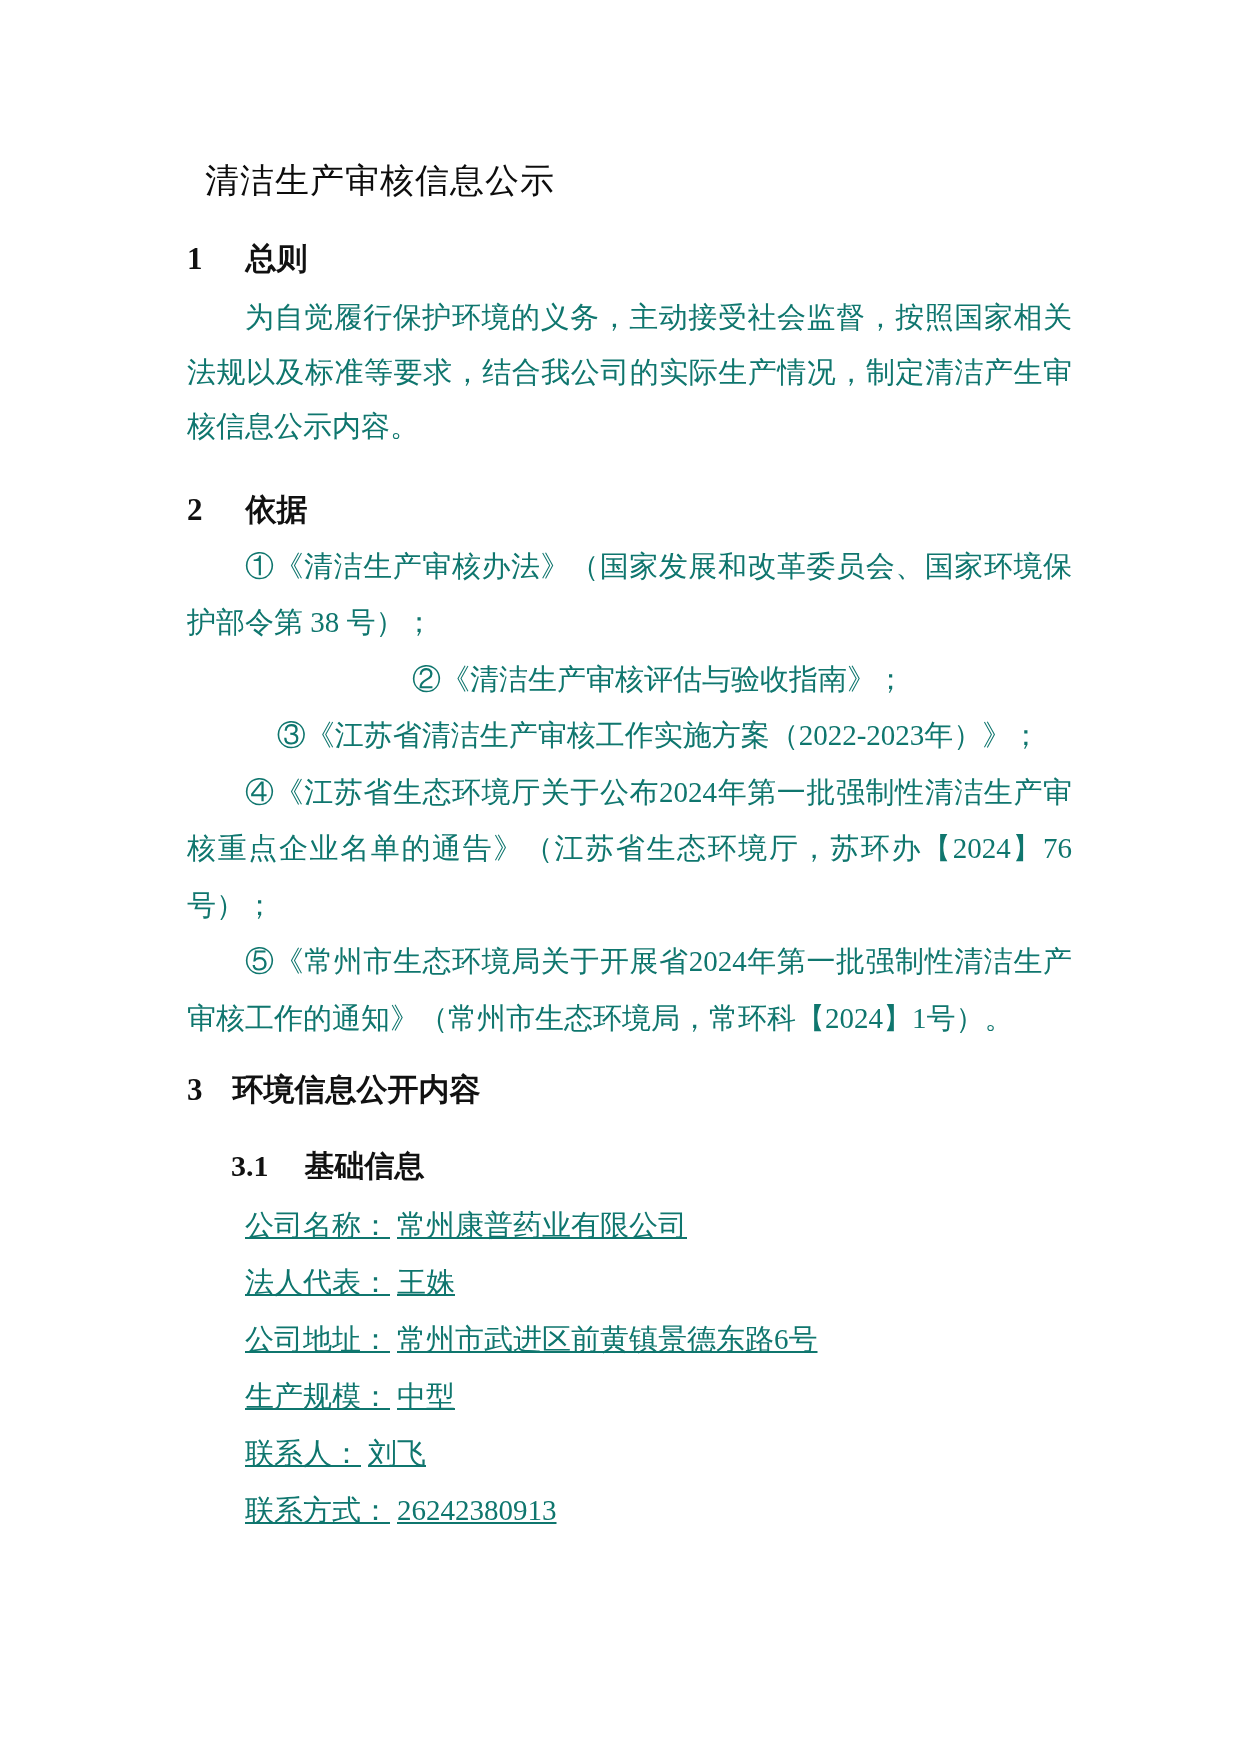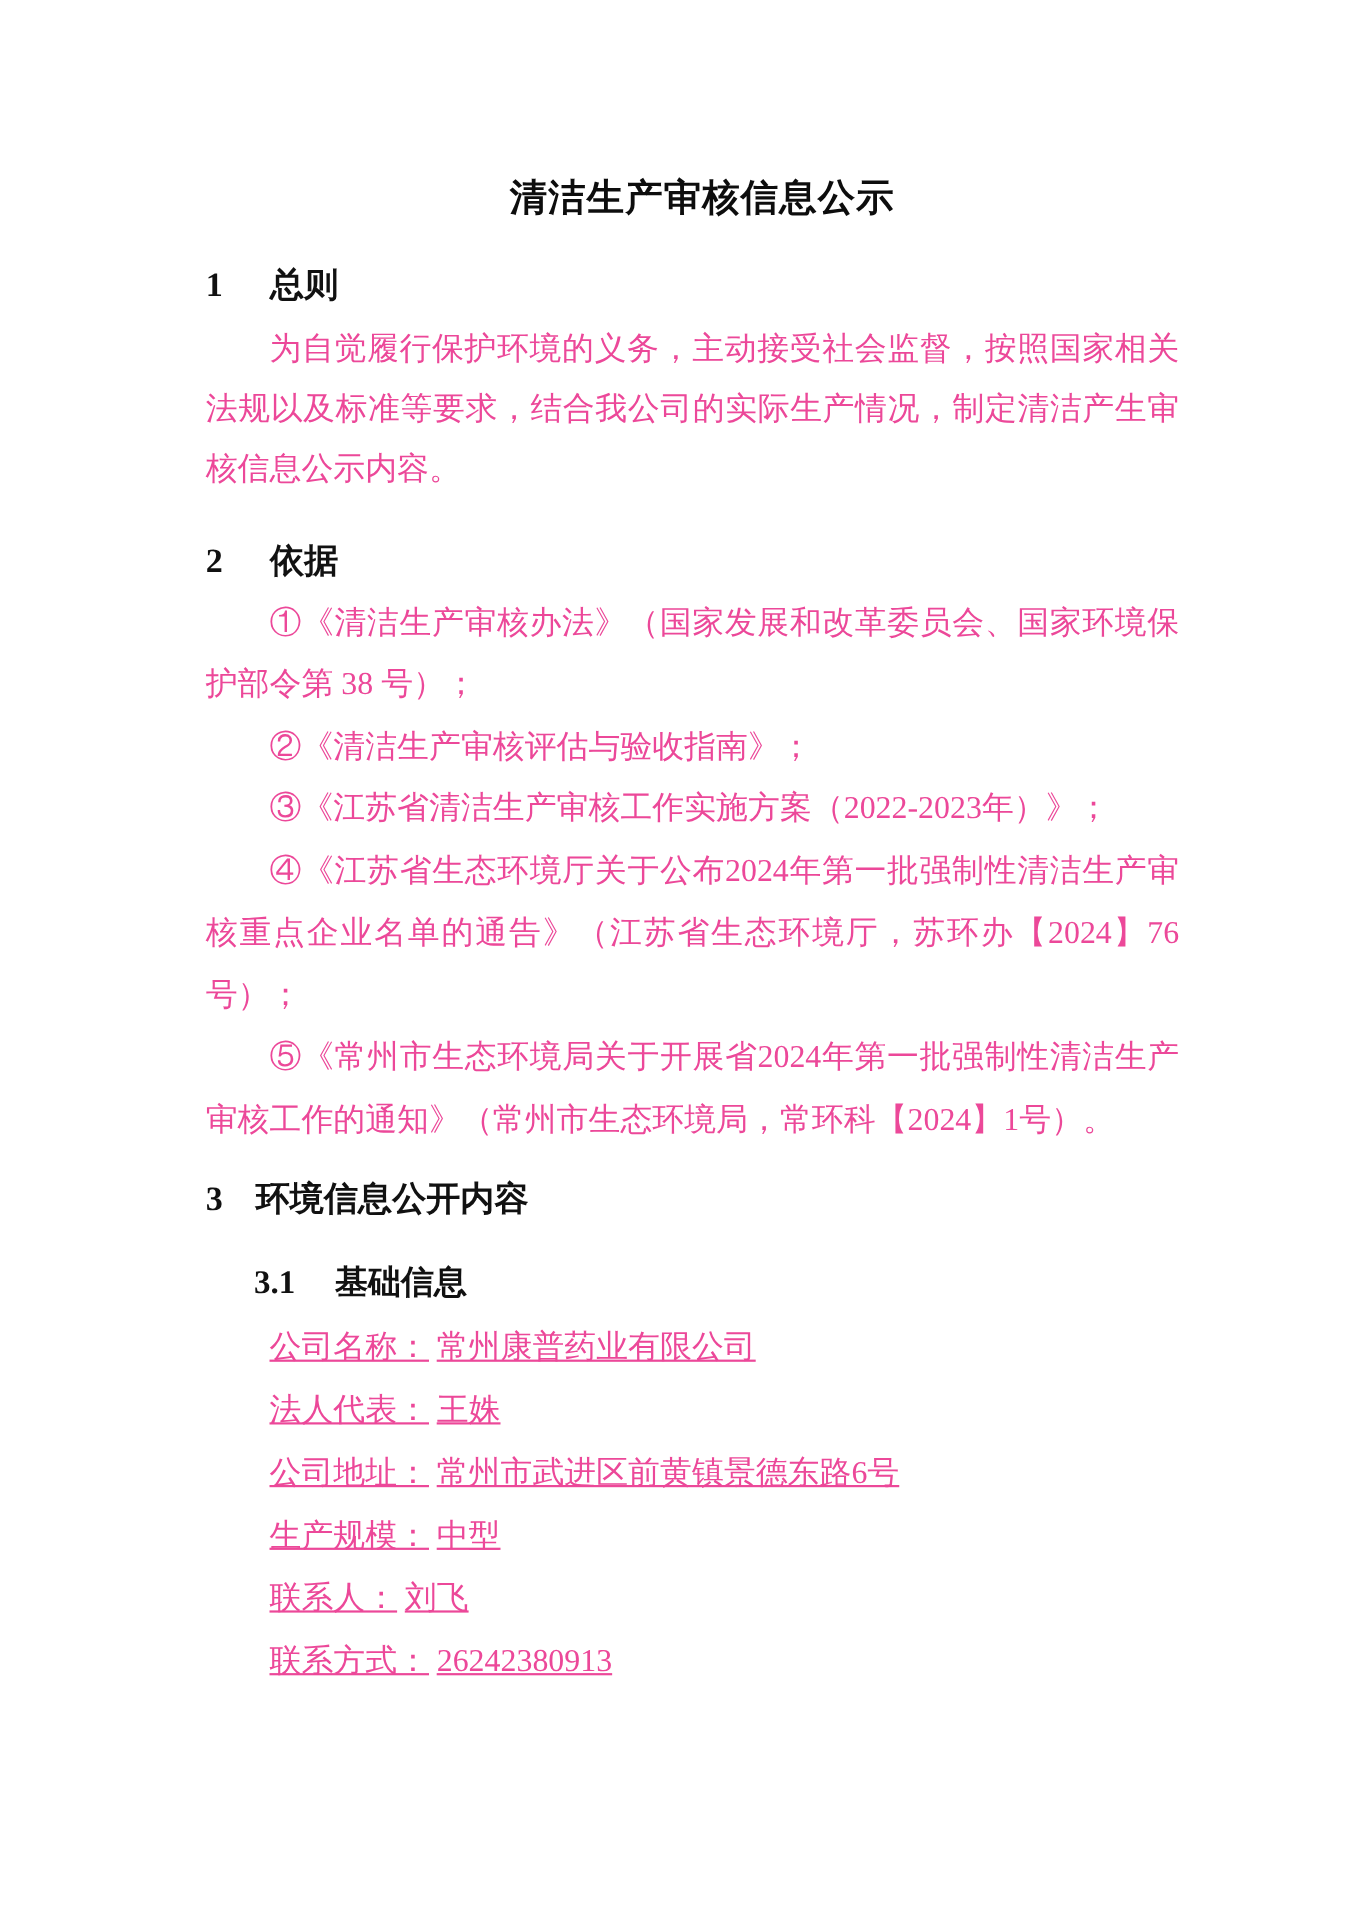--- a/index.html
+++ b/index.html
@@ -14,22 +14,22 @@
     color: #161616;
   }
   #content {
     margin-left: 187px;
     width: 885px;
   }
   .doc-title {
     margin-top: 158px;
     font-size: 34px;
     line-height: 46px;
-    font-weight: bold;
-    text-align: center;
+    font-weight: normal;
+    text-align: left;
     padding-left: 18px;
     letter-spacing: 1px;
     color: #0d0d0d;
   }
   .heading {
     display: flex;
     align-items: baseline;
     font-weight: bold;
     font-size: 31px;
     line-height: 42px;
@@ -39,30 +39,30 @@
   .h-1 { margin-top: 34px; }
   .h-1 .num { margin-right: 43px; }
   .h-2 { margin-top: 35px; }
   .h-2 .num { margin-right: 43px; }
   .h-3 { margin-top: 23px; }
   .h-3 .num { margin-right: 30px; }
   .h-31 { margin-top: 34px; font-size: 30px; margin-left: 44px; }
   .h-31 .num { margin-right: 36px; }
   .para {
     font-size: 29px;
-    color: #ec4899;
+    color: #0f766e;
   }
   .p-1 { margin-top: 10px; }
   .p-1 .line { line-height: 54.5px; }
   .basis { margin-top: 7px; }
   .basis .line { line-height: 56.5px; }
   .info { margin-top: 10px; }
   .info .line { line-height: 57px; text-decoration: underline; }
   .line { white-space: nowrap; }
-  .line.indent { padding-left: 58px; }
+  .line.indent { padding-left: 58px; text-align: center; }
   .line.fill {
     white-space: normal;
     text-align: justify;
     text-align-last: justify;
   }
   .line.fill.indent { padding-left: 0; text-indent: 58px; }
   .info .line { padding-left: 58px; }
   .info-label { margin-right: 7px; }
 </style>
 </head>

